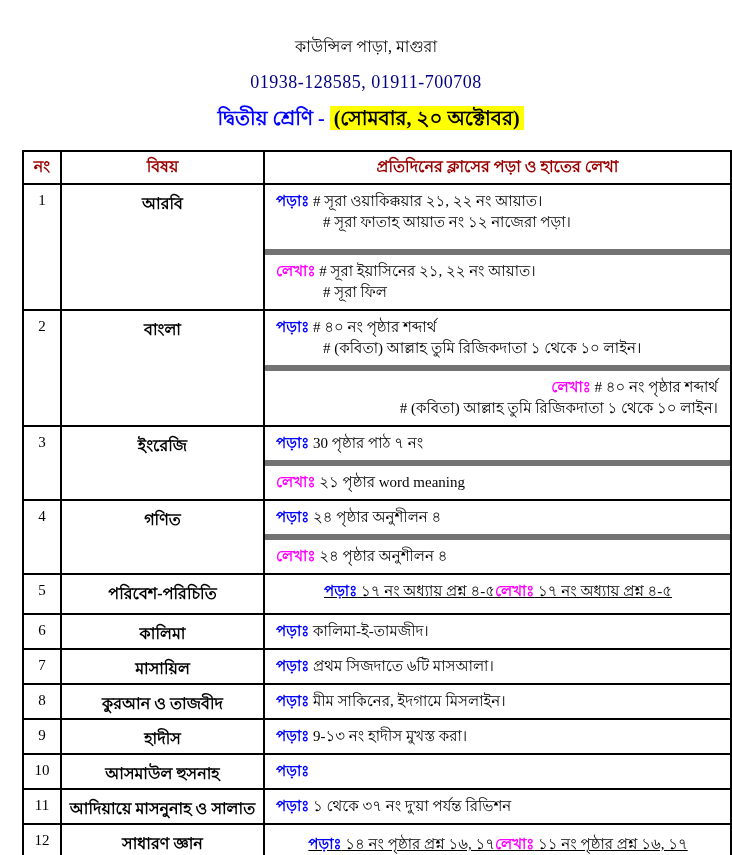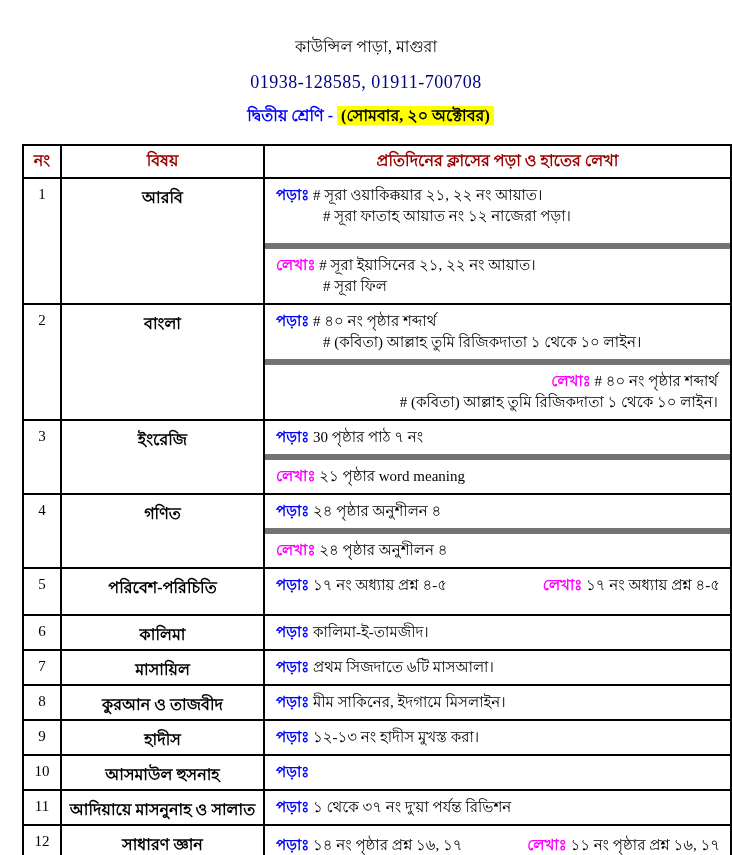--- a/index.html
+++ b/index.html
@@ -11,21 +11,21 @@
   .page{
     width:732px; height:855px; background:#ffffff; margin:0 auto;
     font-family:"Liberation Serif","DejaVu Serif",serif; color:#000;
     overflow:hidden; position:relative;
   }
   
   .hdr{text-align:center; padding-top:22px;}
   .title{font-size:30px; font-weight:bold; line-height:1.15;}
   .address{font-size:16px; margin-top:12px;}
   .phones{font-size:18px; font-weight:normal; color:var(--phone); margin-top:11px; letter-spacing:.5px;}
-  .classline{font-size:16px; font-weight:bold; margin-top:10px;padding-left:9px;}
+  .classline{font-size:20px; font-weight:bold; margin-top:10px;padding-left:9px;}
   .classline .cls{color:var(--classblue);}
   .classline .hl{background:var(--hl); color:#000; padding:1px 4px;}
   
   table{
     border-collapse:collapse; table-layout:fixed;
     width:708px; margin:14px 0 0 22px;
   }
   col.c-num{width:38px;} col.c-sub{width:203px;} col.c-con{width:467px;}
   th,td{border:2px solid var(--border); vertical-align:top;}
   thead th{
@@ -34,21 +34,21 @@
   }
   td.num{font-size:15px; text-align:center; padding-top:7px; font-family:"Liberation Serif",serif;}
   td.subject{font-size:16px; font-weight:bold; text-align:center; padding-top:6px;}
   td.content{padding:0; font-size:15px;}
   .sec{padding:6px 12px 6px 11px; line-height:21px;}
   .sec + .sec{border-top:6px solid #737373;}
   .lbl{font-weight:bold;}
   .lbl-para{color:var(--para);}
   .lbl-lekha{color:var(--lekha);}
   .line.rest{padding-left:47px;}
-  .sec-inline{display:flex; justify-content:space-between; padding:6px 10px 18px 11px; line-height:21px;}
+  .sec-inline{display:flex; justify-content:center; padding:6px 10px 11px 11px; line-height:21px;text-decoration:underline;}
   
   tbody tr:nth-child(1) .sec:nth-child(1){min-height:64px;}
   tbody tr:nth-child(1) .sec:nth-child(2){min-height:45px;}
   tbody tr:nth-child(2) .sec:nth-child(1){min-height:53px;}
   tbody tr:nth-child(2) .sec:nth-child(2){min-height:51px;text-align:right;}
   tbody tr:nth-child(3) .sec,
   tbody tr:nth-child(4) .sec{min-height:31px;}
   tbody tr:nth-child(n+5) td.content .sec,
   tbody tr:nth-child(n+5) td.content .sec-inline{min-height:32px;}
   tbody tr:nth-child(12) td.content .sec-inline{min-height:38px; padding-top:9px;}
@@ -167,21 +167,21 @@
             <div class="sec">
               <div class="line first"><span class="lbl lbl-para">পড়াঃ</span><span> মীম সাকিনের, ইদগামে মিসলাইন।</span></div>
             </div>
           </td>
         </tr>
         <tr>
           <td class="num">9</td>
           <td class="subject">হাদীস</td>
           <td class="content">
             <div class="sec">
-              <div class="line first"><span class="lbl lbl-para">পড়াঃ</span><span> ১২-১৩ নং হাদীস মুখস্ত করা।</span></div>
+              <div class="line first"><span class="lbl lbl-para">পড়াঃ</span><span> 9-১৩ নং হাদীস মুখস্ত করা।</span></div>
             </div>
           </td>
         </tr>
         <tr>
           <td class="num">10</td>
           <td class="subject">আসমাউল হুসনাহ</td>
           <td class="content">
             <div class="sec">
               <div class="line first"><span class="lbl lbl-para">পড়াঃ</span><span></span></div>
             </div>

